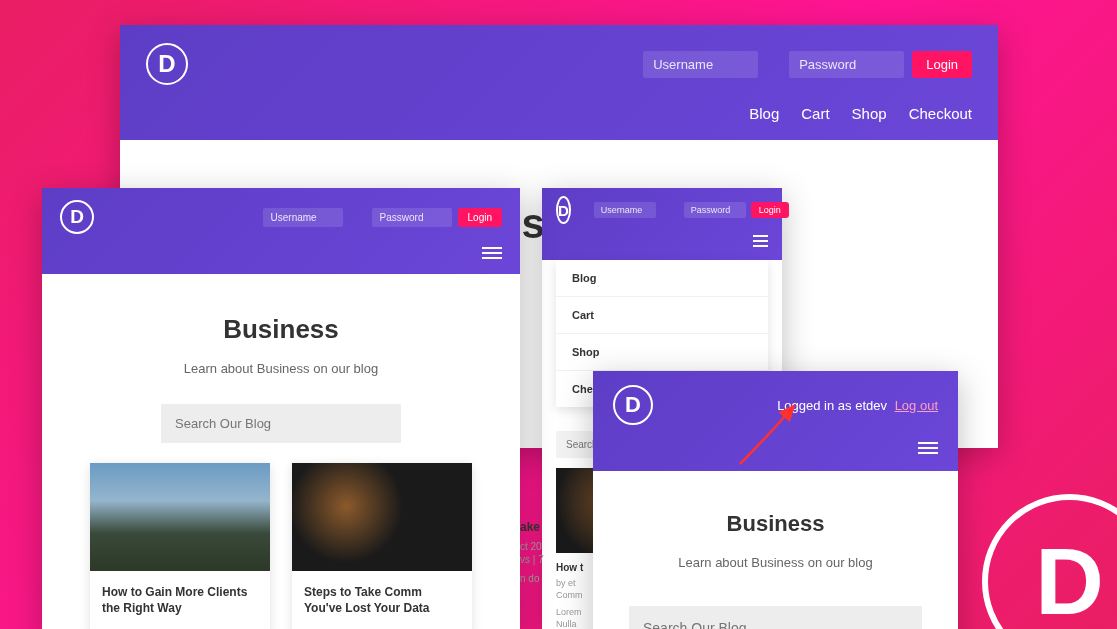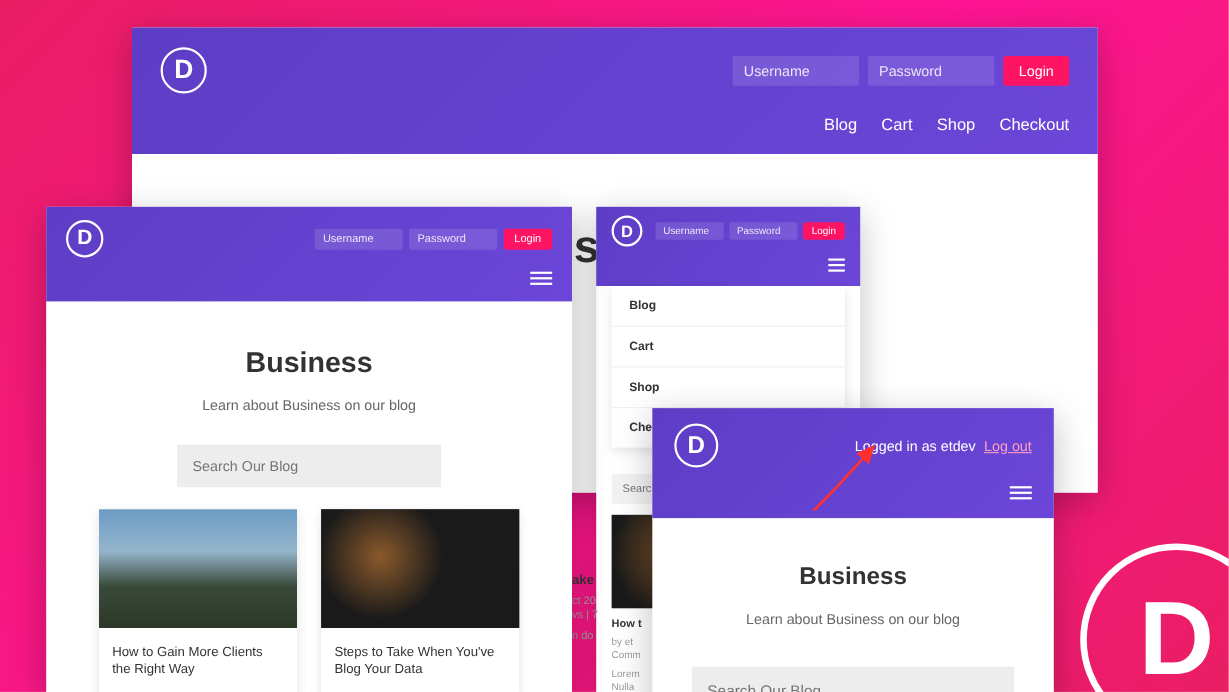--- a/index.html
+++ b/index.html
@@ -7,21 +7,21 @@
 
 .screen { position: absolute; background: #fff; box-shadow: 0 8px 30px rgba(0,0,0,0.25); }
 
 
 .desk-lg { left: 120px; top: 25px; width: 878px; }
 .hdr { background: linear-gradient(135deg, #5e3dc6 0%, #6b46d8 100%); padding: 18px 26px 0; }
 .topbar { display: flex; justify-content: space-between; align-items: center; }
 .logo { width: 42px; height: 42px; border: 2.5px solid #fff; border-radius: 50%; display: flex; align-items: center; justify-content: center; color: #fff; font-size: 24px; font-weight: 600; }
 .logo-sm { width: 34px; height: 34px; font-size: 19px; border-width: 2px; }
 .auth { display: flex; gap: 8px; align-items: center; }
-.inp { background: rgba(255,255,255,0.12); border: none; padding: 6px 10px; color: #fff; font-size: 13px; width: 115px; border-radius: 2px; }
+.inp { background: rgba(255,255,255,0.12); border: none; padding: 6px 10px; color: #fff; font-size: 13px; width: 115px; border-radius: 2px; margin-left: 23px; }
 .inp::placeholder { color: rgba(255,255,255,0.85); }
 .inp-sm { font-size: 10px; padding: 4px 8px; width: 80px; }
 .inp-xs { font-size: 9px; padding: 3px 7px; width: 62px; }
 .btn-login { background: #ff1464; color: #fff; border: none; padding: 6px 14px; font-size: 13px; border-radius: 3px; cursor: pointer; }
 .btn-sm { font-size: 10px; padding: 4px 10px; }
 .btn-xs { font-size: 9px; padding: 3px 8px; }
 .nav { display: flex; justify-content: flex-end; gap: 22px; padding: 20px 0 18px; }
 .nav a { color: #fff; font-size: 15px; font-weight: 500; }
 .body-lg { padding: 60px 40px 200px; text-align: center; }
 .h1 { font-size: 42px; font-weight: 700; color: #333; }
@@ -35,21 +35,21 @@
 .body-tab { padding: 40px 30px 20px; text-align: center; }
 .h2 { font-size: 26px; font-weight: 700; color: #333; margin-bottom: 16px; }
 .sub { font-size: 13px; color: #666; margin-bottom: 28px; }
 .srch { background: #ededed; border: none; padding: 12px 14px; width: 240px; font-size: 13px; color: #999; border-radius: 1px; }
 .cards { display: flex; gap: 22px; padding: 0 48px; }
 .card { flex: 1; box-shadow: 0 2px 10px rgba(0,0,0,0.12); }
 .card-img { height: 108px; background: #333; background-size: cover; background-position: center; }
 .card-img.highway { background: linear-gradient(180deg, #6b9bc4 0%, #95b5cc 35%, #3a4a3a 65%, #2c3828 100%); }
 .card-img.food { background: radial-gradient(circle at 30% 40%, #8b5a2b 0%, #1a1a1a 40%), linear-gradient(135deg, #2a2a2a 0%, #1a1a1a 100%); }
 .card-body { padding: 14px 12px 20px; background: #fff; }
-.card-title { font-size: 12px; font-weight: 400; color: #333; line-height: 1.3; }
+.card-title { font-size: 12px; font-weight: 700; color: #333; line-height: 1.3; }
 
 
 .tab-sm { left: 542px; top: 188px; width: 240px; }
 .hdr-xs { padding: 8px 14px 0; }
 .drop-row { display: flex; justify-content: flex-end; padding: 8px 0 10px; }
 .dropdown { background: #fff; margin: 0 14px 14px; box-shadow: 0 3px 10px rgba(0,0,0,0.12); }
 .dropdown-item { padding: 12px 16px; font-size: 11px; font-weight: 600; color: #333; border-bottom: 1px solid #f0f0f0; cursor: pointer; }
 .dropdown-item:last-child { border: none; }
 .body-xs { padding: 10px 14px; }
 .srch-xs { background: #f2f2f2; border: none; padding: 8px 10px; width: 100%; font-size: 10px; color: #999; }
@@ -178,21 +178,21 @@
   <div class="cards">
     <div class="card">
       <div class="card-img highway"></div>
       <div class="card-body">
         <div class="card-title">How to Gain More Clients the Right Way</div>
       </div>
     </div>
     <div class="card">
       <div class="card-img food"></div>
       <div class="card-body">
-        <div class="card-title">Steps to Take When You've Blog Your Data</div>
+        <div class="card-title">Steps to Take Comm You've Lost Your Data</div>
       </div>
     </div>
   </div>
 </div>
 
 <div class="screen mob">
   <div class="hdr-mob">
     <div class="mob-top">
       <div class="logo" style="width:40px;height:40px;font-size:22px">D</div>
       <div class="logged">

